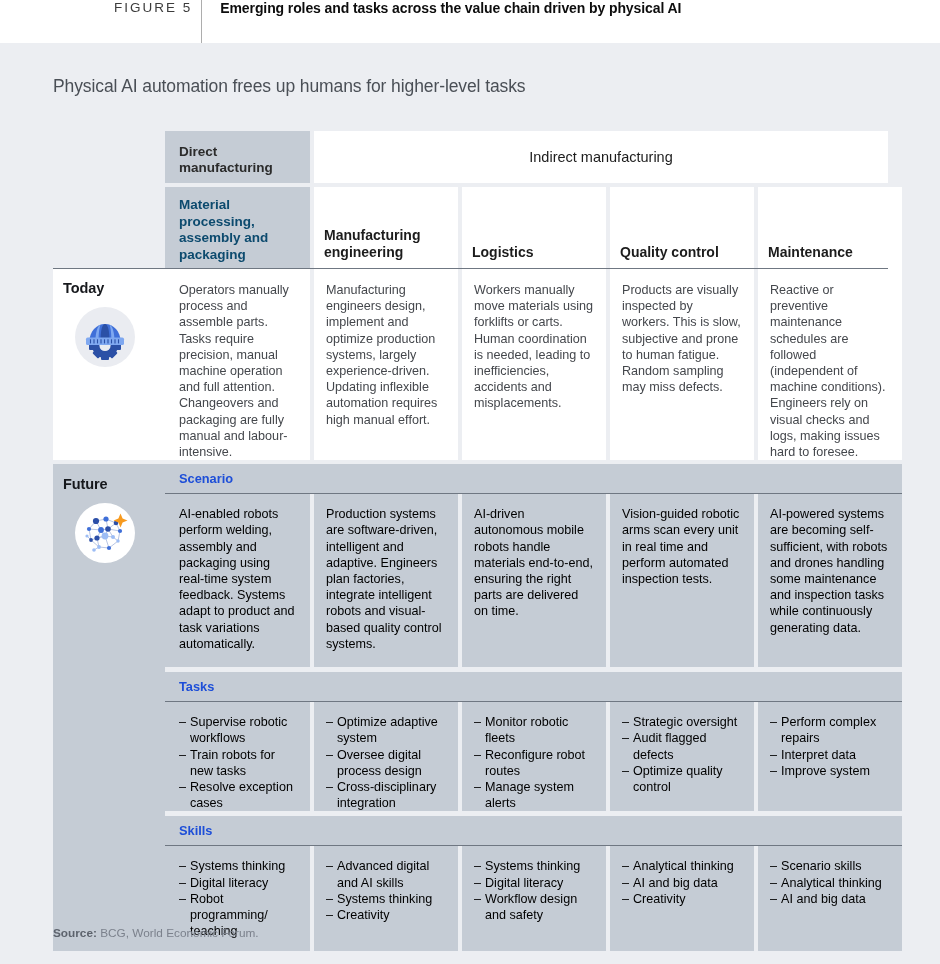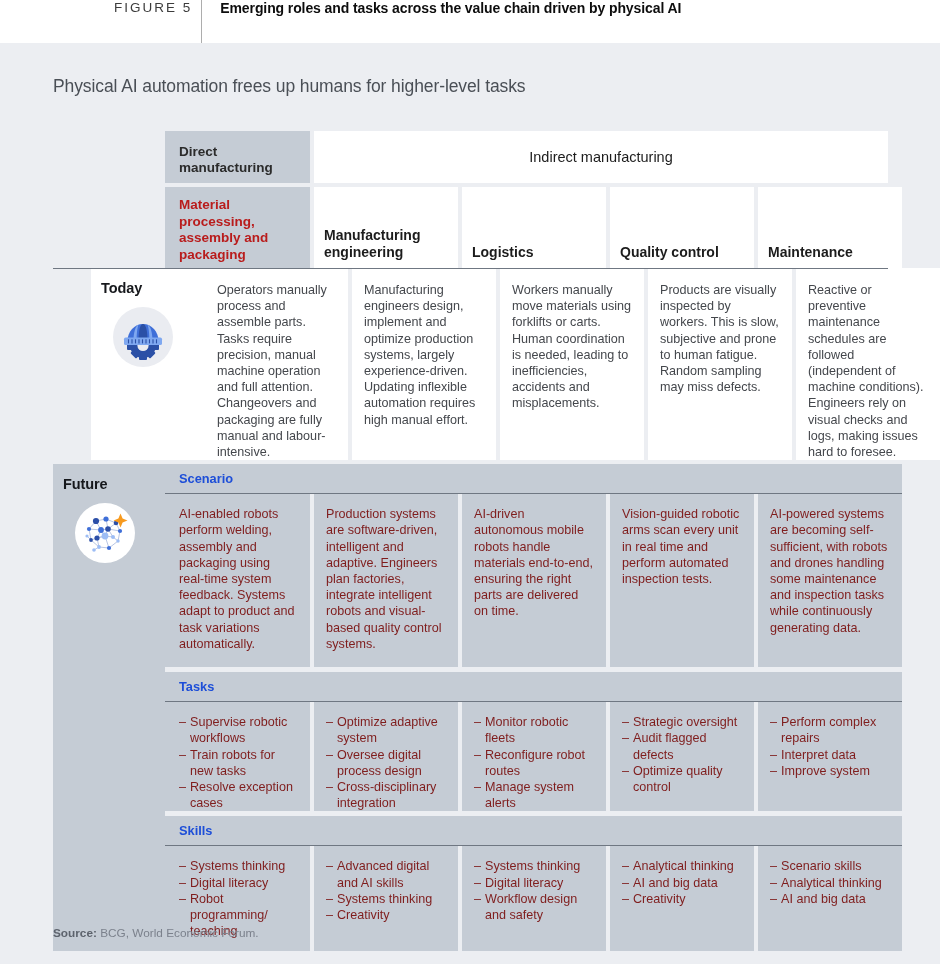--- a/index.html
+++ b/index.html
@@ -98,21 +98,21 @@
     color: #1c1c1c;
   }
 
   
   .hdr2 { height: 81px; }
   .hdr2 .dcol {
     background: #c5ccd5;
     padding: 10px 10px 0 14px;
     font-size: 13.5px;
     font-weight: bold;
-    color: #b91c1c;
+    color: #0c4a6e;
     line-height: 16.5px;
   }
   .hdr2 .icol {
     background: #ffffff;
     padding: 0 10px 8px 10px;
     font-size: 14px;
     font-weight: bold;
     color: #1c1c1c;
     line-height: 16.5px;
     display: flex;
@@ -121,21 +121,21 @@
 
   
   .band-today { position: relative; }
   .rule-top {
     position: absolute;
     left: 0; top: 0;
     width: 835px;
     height: 1px;
     background: #6f7782;
   }
-  .band-today .row { min-height: 187px; margin-left: 38px; }
+  .band-today .row { min-height: 187px; }
   .band-today .lcol {
     background: #ffffff;
     padding: 12px 0 0 10px;
   }
   .band-today .datacell {
     background: #ffffff;
     padding: 14px 12px 0 12px;
     font-size: 12.6px;
     line-height: 16.2px;
     color: #44474c;
@@ -170,21 +170,21 @@
     height: 1px;
     background: #6f7782;
     width: 100%;
   }
   .sec-body { display: flex; }
   .sec-body .cellf {
     background: #c5ccd5;
     padding: 12px 12px 0 12px;
     font-size: 12.6px;
     line-height: 16.2px;
-    color: #7f1d1d;
+    color: #000000;
   }
   .sec-body .cellf.first { padding-left: 14px; }
   .spacer-white { width: 4px; flex: 0 0 4px; background: #eceef2; }
 
   .sec-scenario .sec-body .cellf { min-height: 173px; }
   .sec-tasks .sec-body .cellf { min-height: 106px; }
   .sec-skills .sec-body .cellf { min-height: 84px; padding-bottom: 12px; }
 
   .bullet { display: flex; }
   .bullet .dash { width: 11px; flex: 0 0 11px; }

